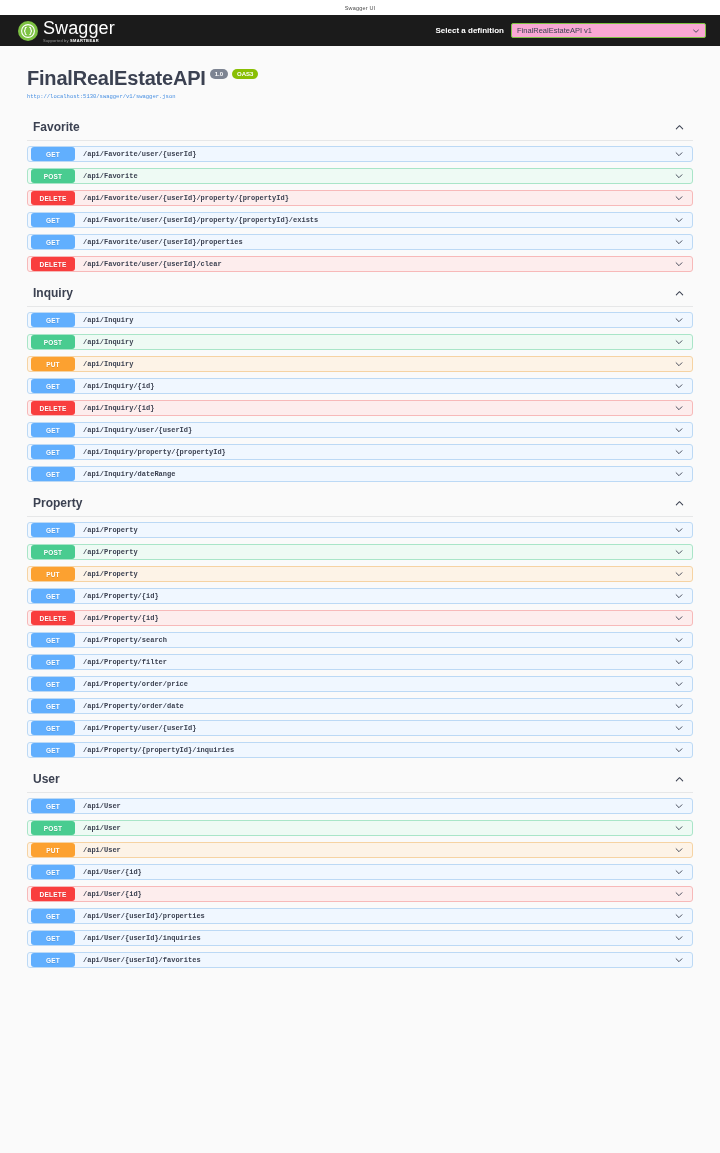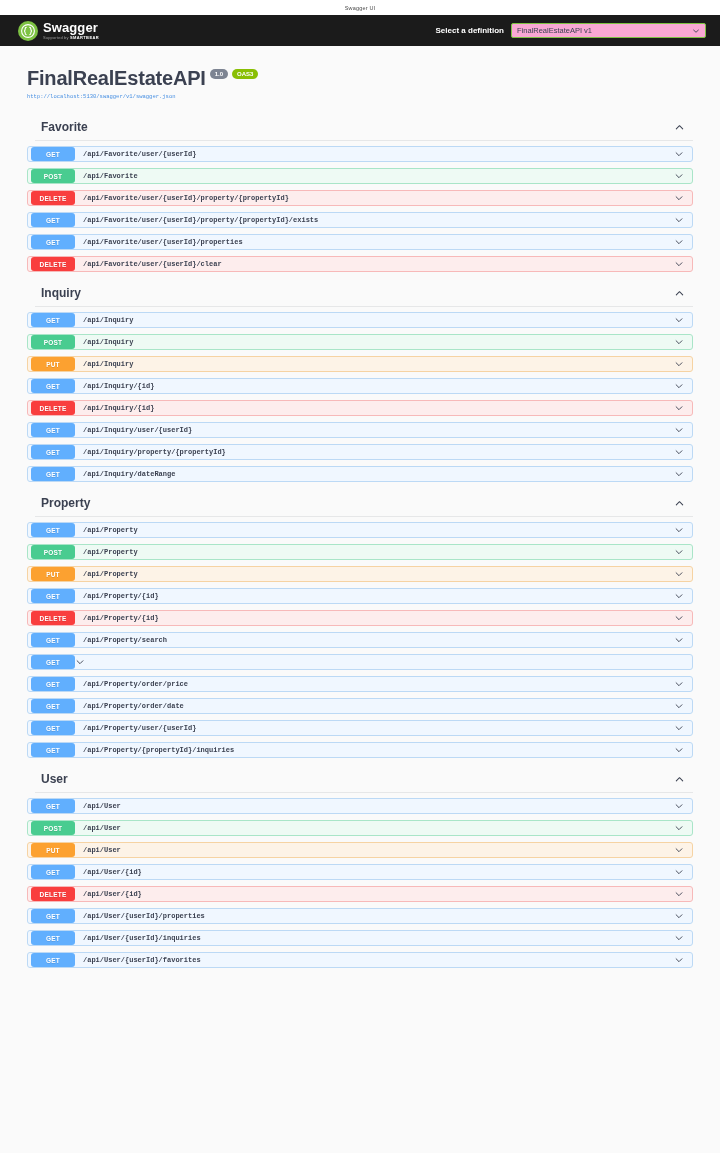--- a/index.html
+++ b/index.html
@@ -32,22 +32,22 @@
   .logo-mark {
     width: 20px; height: 20px; border-radius: 50%;
     background: #7dc243;
     display: flex; align-items: center; justify-content: center;
     flex: none;
   }
   .logo-mark svg { display: block; }
   .logo-text-wrap { display: flex; flex-direction: column; line-height: 1; }
   .logo-text {
     color: #ffffff;
-    font-size: 13px;
-    font-weight: 700;
+    font-size: 18px;
+    font-weight: 400;
     letter-spacing: .1px;
   }
   .logo-sub {
     color: #9b9b9b;
     font-size: 4px;
     letter-spacing: .15px;
     margin-top: 2px;
     white-space: nowrap;
   }
   .logo-sub b { color: #ffffff; font-weight: 700; letter-spacing: .4px; }
@@ -123,21 +123,20 @@
   
   .sections { padding: 8px 27px 16px 27px; }
   .tag-section { margin-bottom: 2px; }
   .tag-header {
     display: flex;
     align-items: center;
     justify-content: space-between;
     padding: 9px 0 7px 6px;
     cursor: pointer;
     border-bottom: 1px solid rgba(59,65,81,.1);
-    margin-left: 8px;
   }
   .tag-name {
     font-size: 12px;
     font-weight: 700;
     color: #3b4151;
     line-height: 1;
   }
   .tag-chevron { display: flex; padding-right: 8px; }
   .op-list { padding-top: 5px; }
   .op-row {
@@ -450,20 +449,21 @@
           <span class="op-method m-get">GET</span>
           <span class="op-path">/api/Property/search</span>
           <span class="op-chevron">
             <svg width="10" height="10" viewBox="0 0 12 12">
               <path d="M2.5 4.5L6 8l3.5-3.5" fill="none" stroke="#3b4151" stroke-width="1.1" stroke-linecap="round" stroke-linejoin="round"></path>
             </svg>
           </span>
         </div>
         <div class="op-row r-get">
           <span class="op-method m-get">GET</span>
+          <span class="op-path">/api/Property/filter</span>
           <span class="op-chevron">
             <svg width="10" height="10" viewBox="0 0 12 12">
               <path d="M2.5 4.5L6 8l3.5-3.5" fill="none" stroke="#3b4151" stroke-width="1.1" stroke-linecap="round" stroke-linejoin="round"></path>
             </svg>
           </span>
         </div>
         <div class="op-row r-get">
           <span class="op-method m-get">GET</span>
           <span class="op-path">/api/Property/order/price</span>
           <span class="op-chevron">

